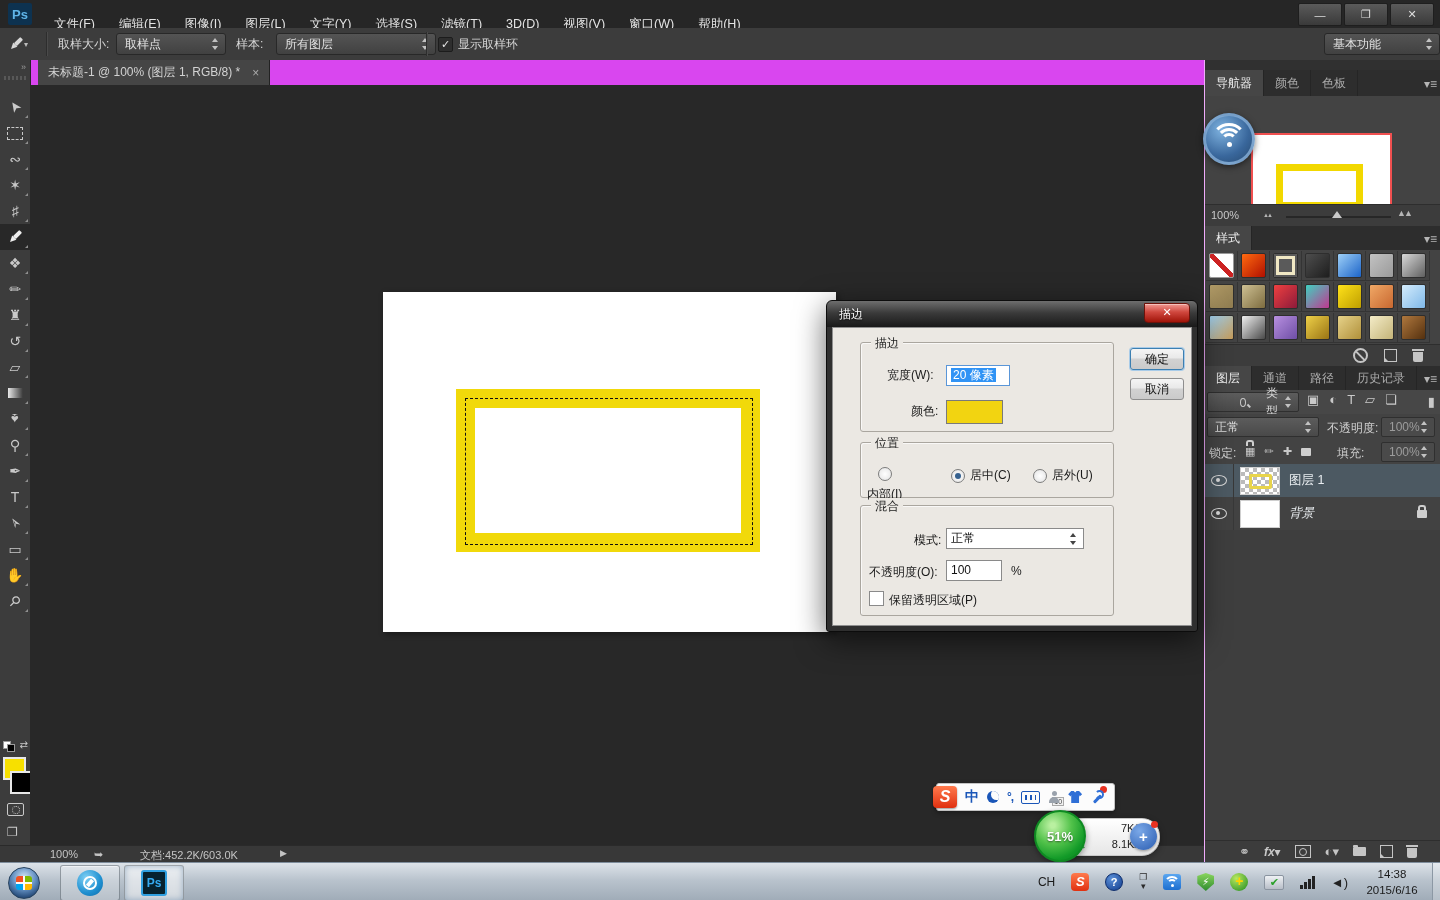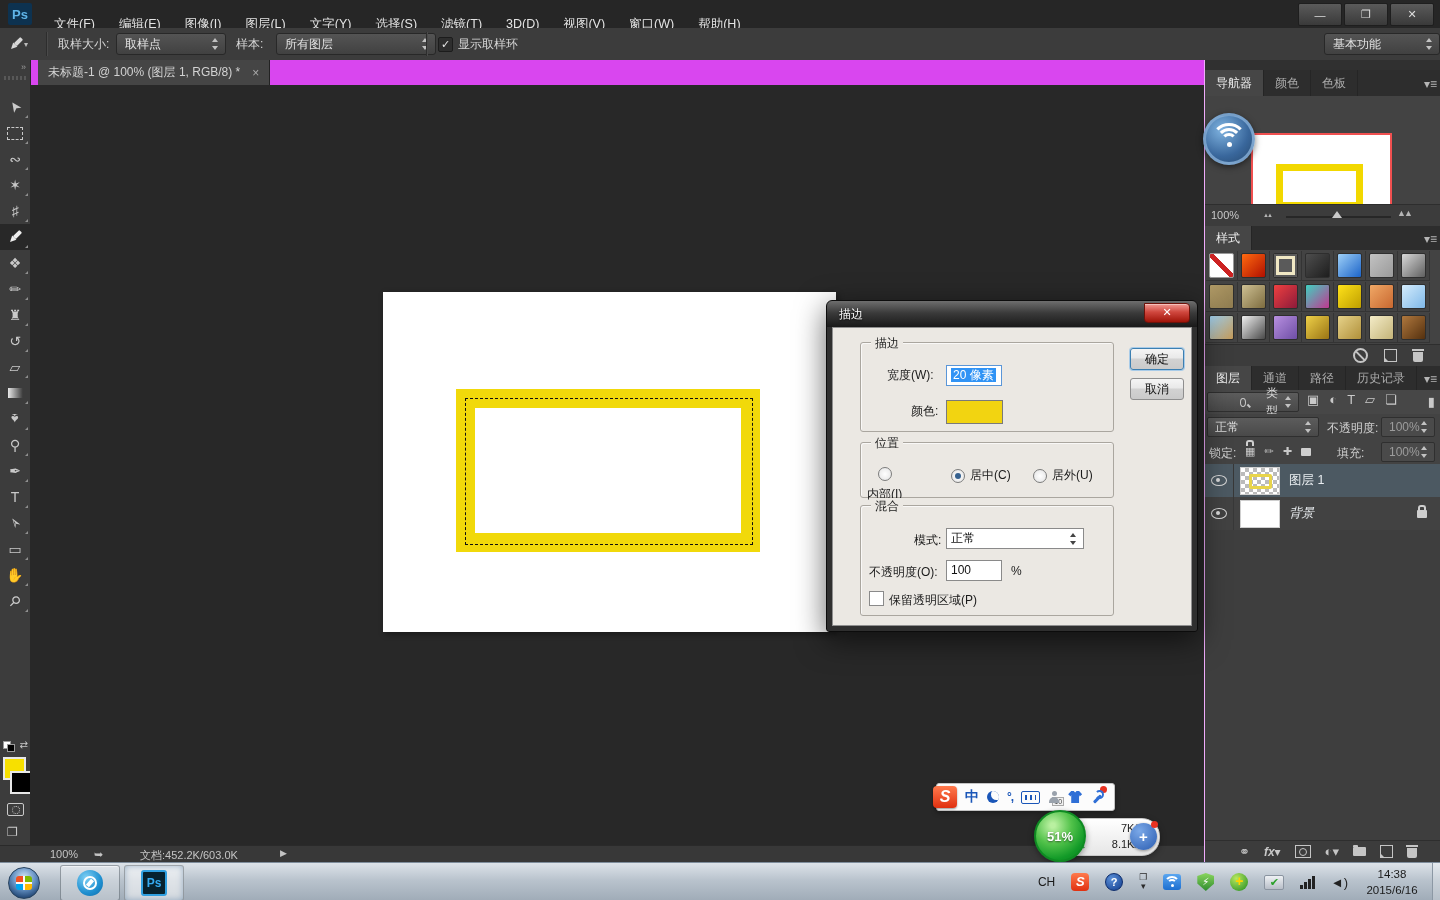--- a/index.html
+++ b/index.html
@@ -554,21 +554,21 @@
     <span class="wdot"></span>
   </div>
 
   <div class="abs dialog">
     <div class="dlg-title">描边</div>
     <div class="dlg-close">✕</div>
     <div class="dlg-body">
       <div class="group" style="left:27px;top:14px;width:252px;height:88px;">
         <span class="legend">描边</span>
         <span class="dlbl" style="left:26px;top:24px;">宽度(W):</span>
-        <div class="dinput foc" style="left:85px;top:22px;width:56px;height:21px;">
+        <div class="dinput foc" style="left:85px;top:22px;width:64px;height:21px;">
           <span class="selblue">20 像素</span>
         </div>
         <span class="dlbl" style="left:50px;top:60px;">颜色:</span>
         <div class="cswatch" id="dlgswatch" style="left: 85px; top: 57px; width: 55px; height: 22px; background: rgb(242, 212, 17);"></div>
       </div>
       <div class="dbtn foc" style="left:297px;top:20px;">确定</div>
       <div class="dbtn" style="left:297px;top:50px;">取消</div>
       <div class="group" style="left:27px;top:114px;width:252px;height:54px;">
         <span class="legend">位置</span>
         <div>

